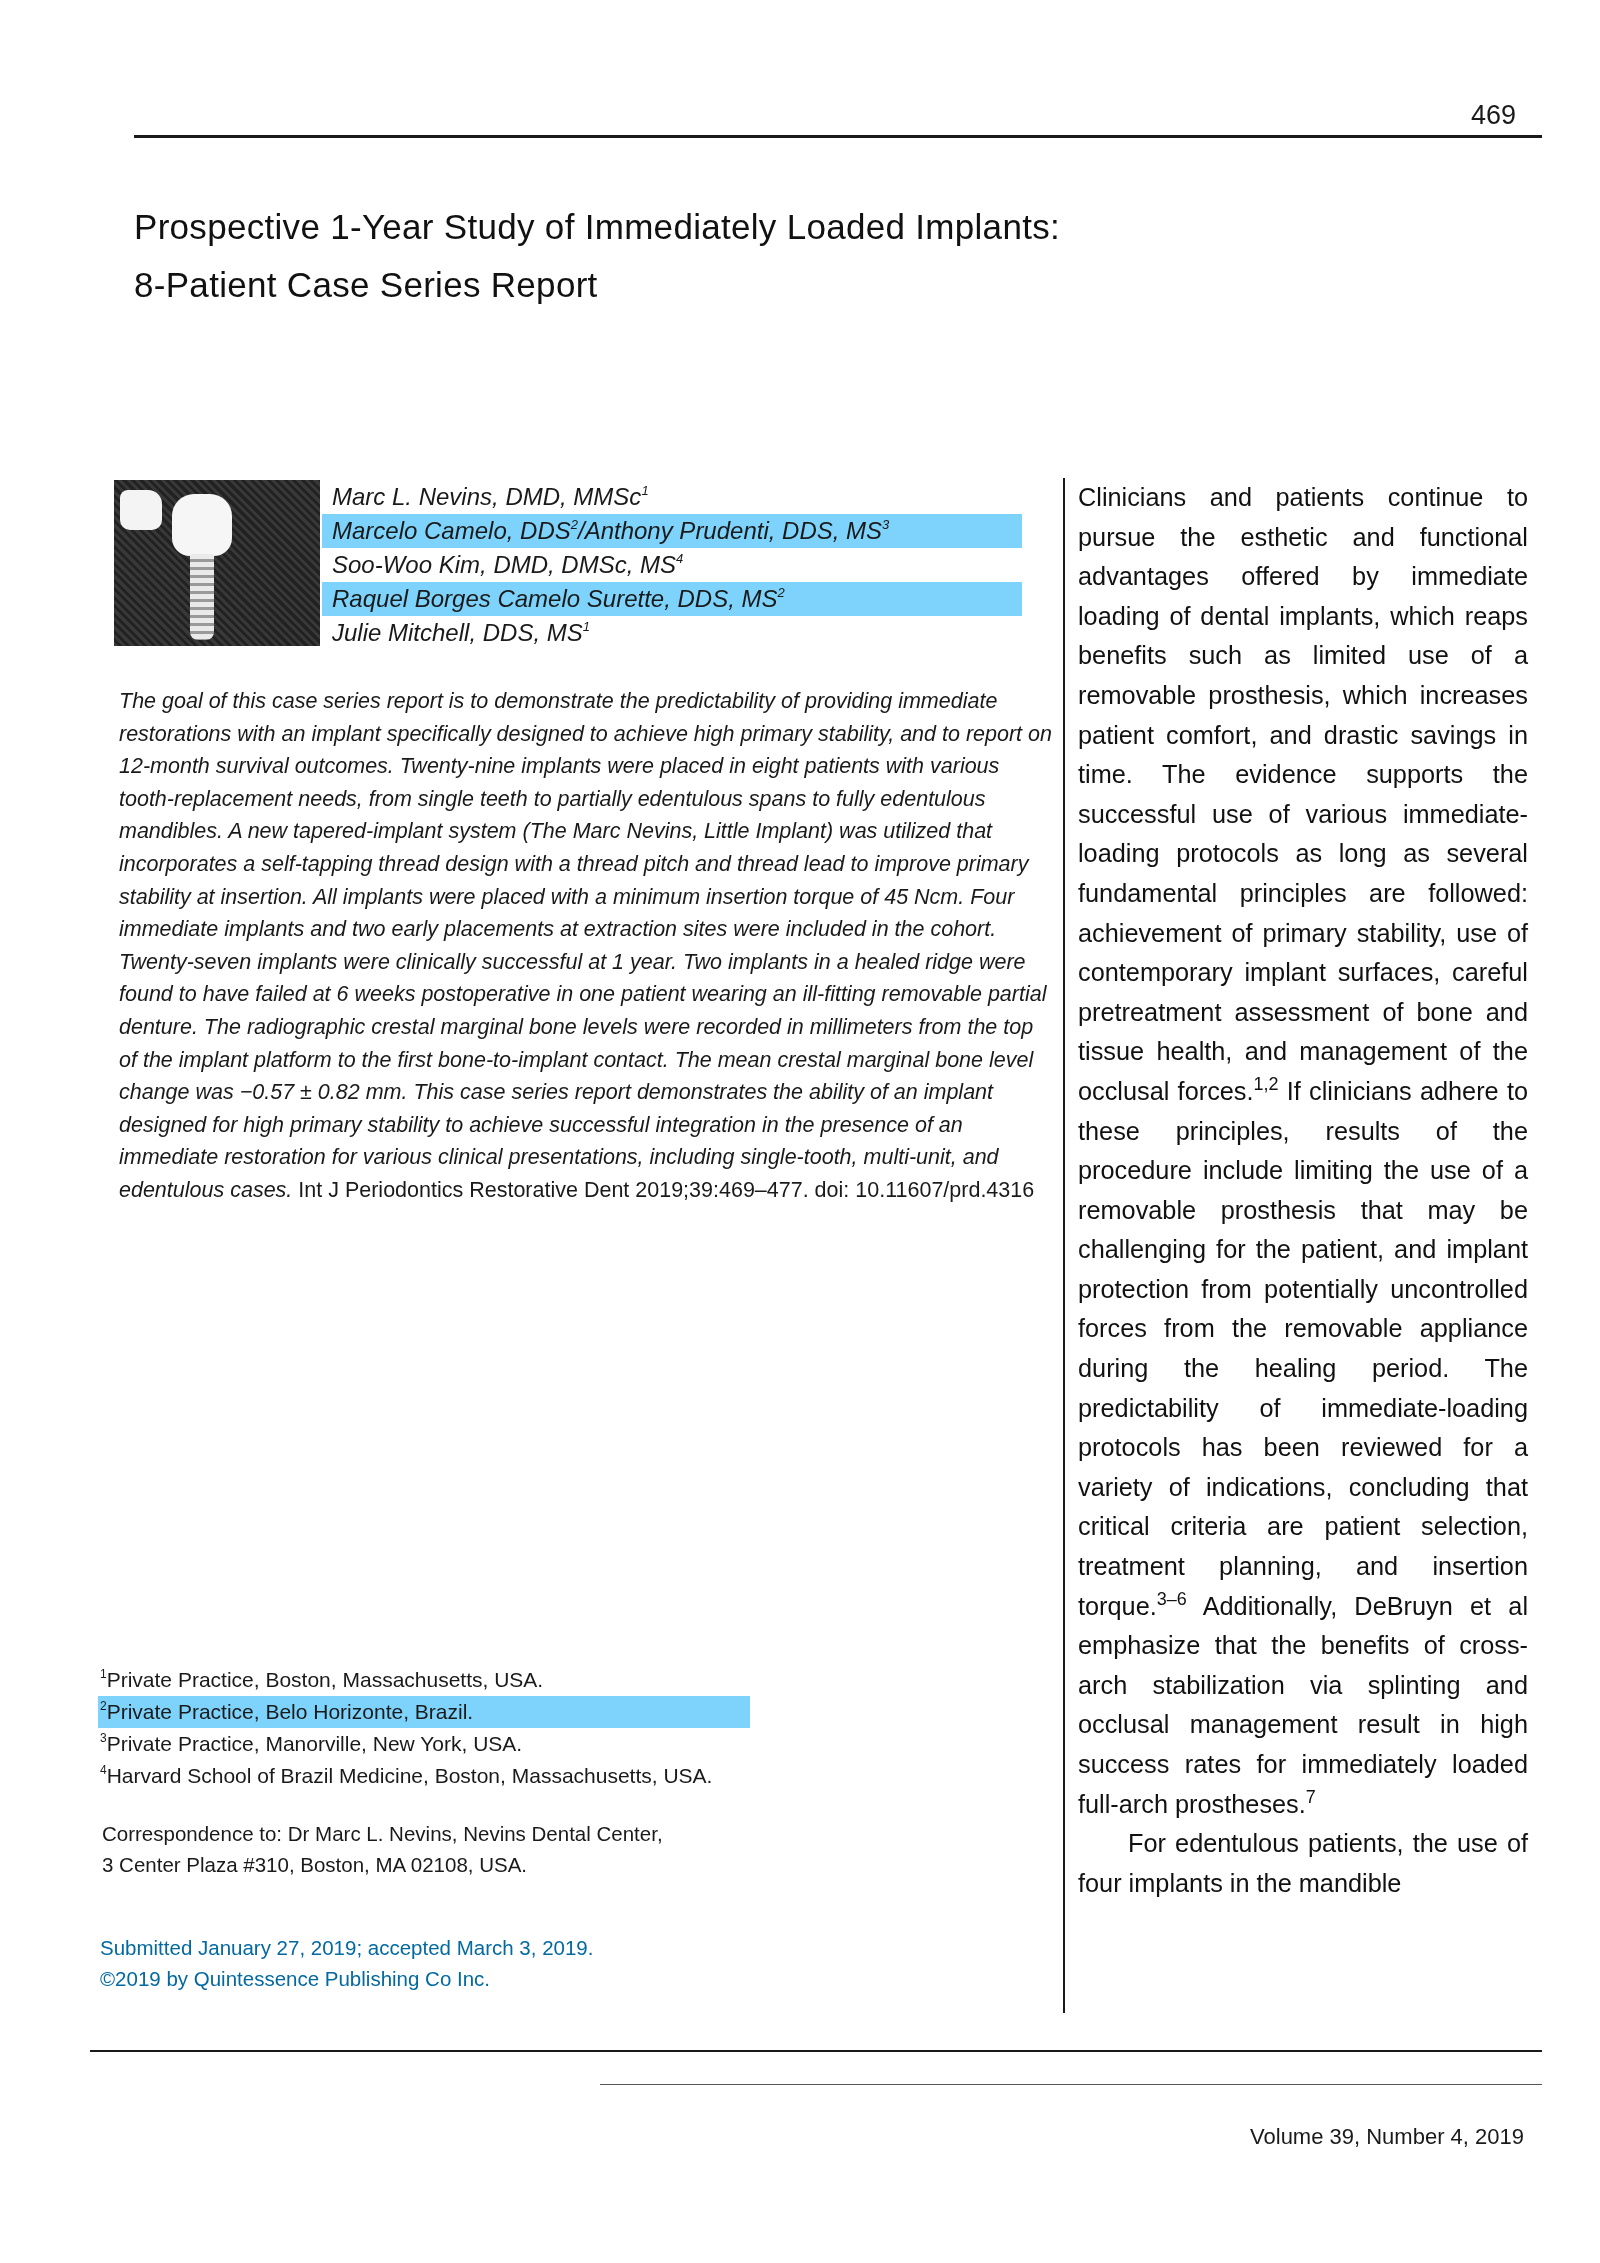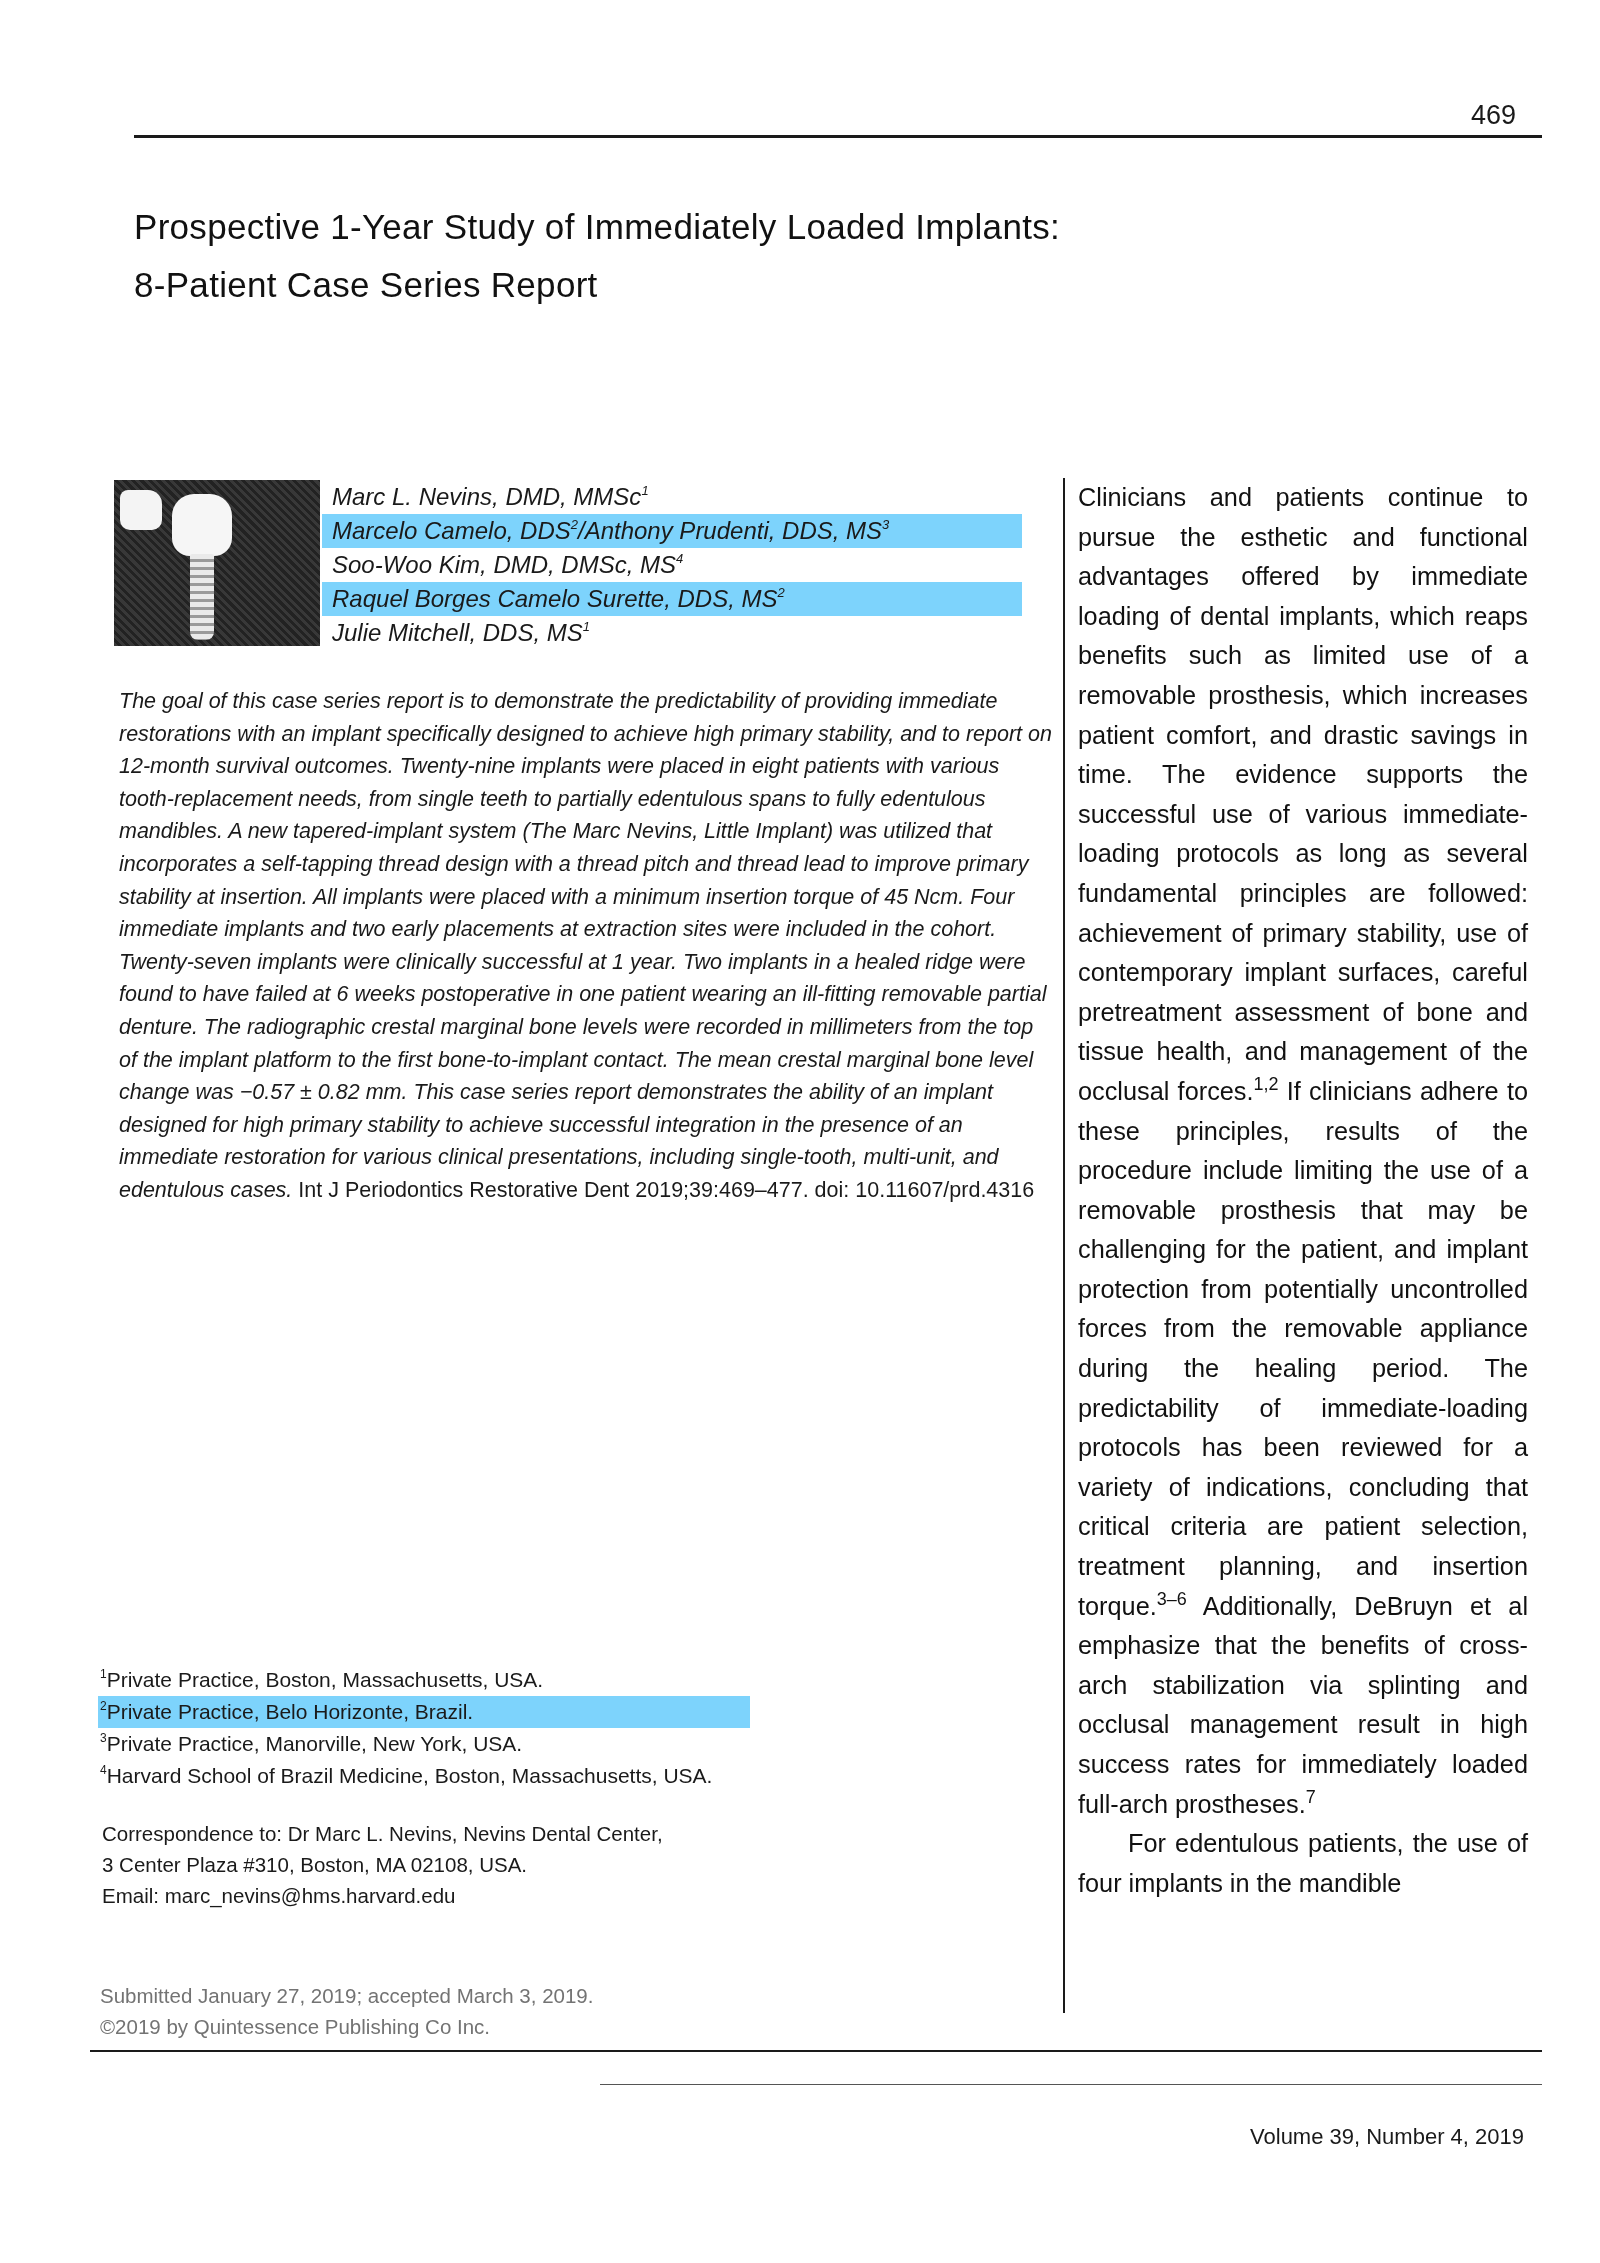--- a/index.html
+++ b/index.html
@@ -21,21 +21,21 @@
   .col-rule { position: absolute; top: 478px; left: 1063px; width: 2px; height: 1535px; background: #1a1a1a; }
   .body-col { position: absolute; top: 478px; left: 1078px; width: 450px; font-size: 25.3px; line-height: 39.6px; color: #111; text-align: justify; margin: 0; }
   .body-col sup { font-size: 18px; vertical-align: 10px; line-height: 0; }
   .body-col p { margin: 0; }
   .body-col p.indent { text-indent: 50px; }
   .affils { position: absolute; top: 1664px; left: 98px; width: 660px; font-size: 21px; line-height: 32px; color: #1a1a1a; }
   .affil { padding-left: 2px; }
   .affil sup { font-size: 12px; vertical-align: 9px; line-height: 0; }
   .affil.hl { width: 650px; }
   .corr { position: absolute; top: 1818px; left: 102px; width: 660px; font-size: 20.5px; line-height: 31px; color: #1a1a1a; }
-  .dates { position: absolute; top: 1932px; left: 100px; width: 660px; font-size: 20.5px; line-height: 31px; color: #737373; margin-top: 48px; }
+  .dates { position: absolute; top: 1932px; left: 100px; width: 660px; font-size: 20.5px; line-height: 31px; color: #0369a1; }
   .footer-rule { position: absolute; top: 2050px; left: 90px; width: 1452px; height: 2px; background: #1a1a1a; }
   .footer-rule2 { position: absolute; top: 2084px; left: 600px; width: 942px; height: 1px; background: #555; }
   .footer-text { position: absolute; top: 2124px; right: 76px; font-size: 22px; color: #1a1a1a; }
 </style>
 </head>
 <body>
 
 <div class="page-number">469</div>
 <div class="header-rule"></div>
 
@@ -71,21 +71,20 @@
 <div class="affils">
   <div class="affil"><sup>1</sup><span>Private Practice, Boston, Massachusetts, USA.</span></div>
   <div class="affil hl"><sup>2</sup><span>Private Practice, Belo Horizonte, Brazil.</span></div>
   <div class="affil"><sup>3</sup><span>Private Practice, Manorville, New York, USA.</span></div>
   <div class="affil"><sup>4</sup><span>Harvard School of Brazil Medicine, Boston, Massachusetts, USA.</span></div>
 </div>
 
 <div class="corr">
   <div>Correspondence to: Dr Marc L. Nevins, Nevins Dental Center,</div>
   <div>3 Center Plaza #310, Boston, MA 02108, USA.</div>
-  <div>Email: marc_nevins@hms.harvard.edu</div>
 </div>
 
 <div class="dates">
   <div>Submitted January 27, 2019; accepted March 3, 2019.</div>
   <div>©2019 by Quintessence Publishing Co Inc.</div>
 </div>
 
 <div class="footer-rule"></div>
 <div class="footer-rule2"></div>
 <div class="footer-text">Volume 39, Number 4, 2019</div>

